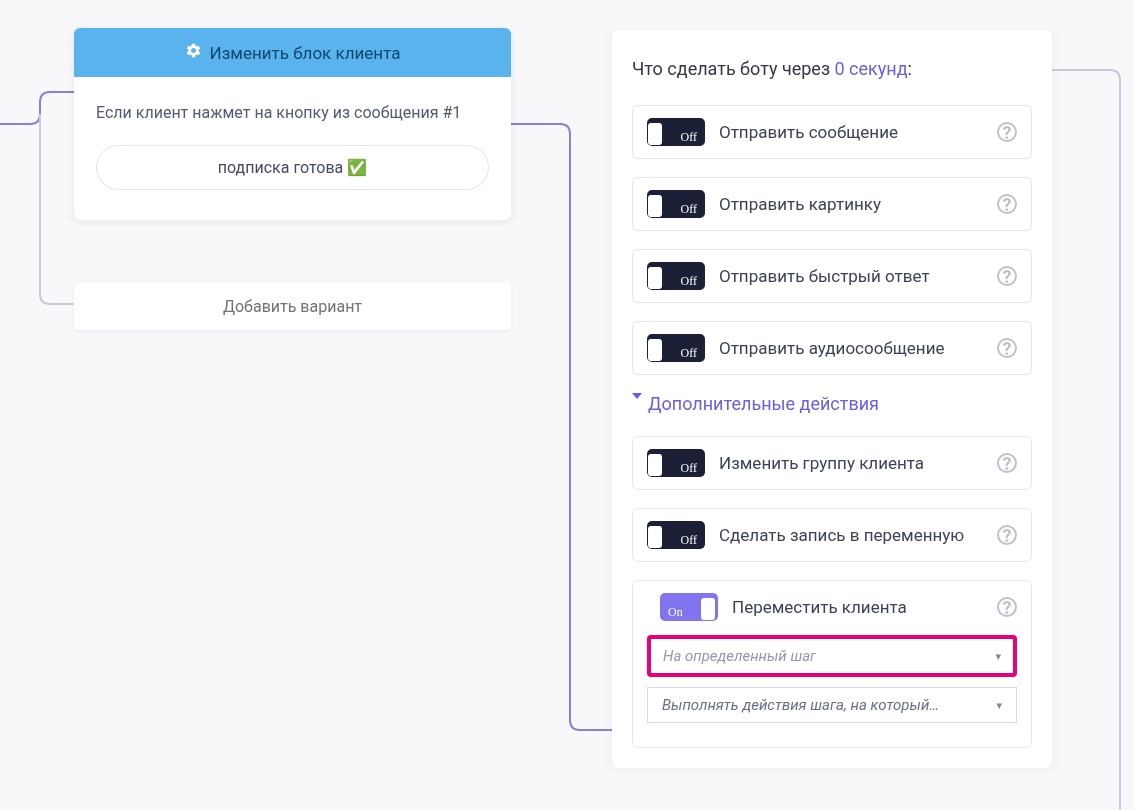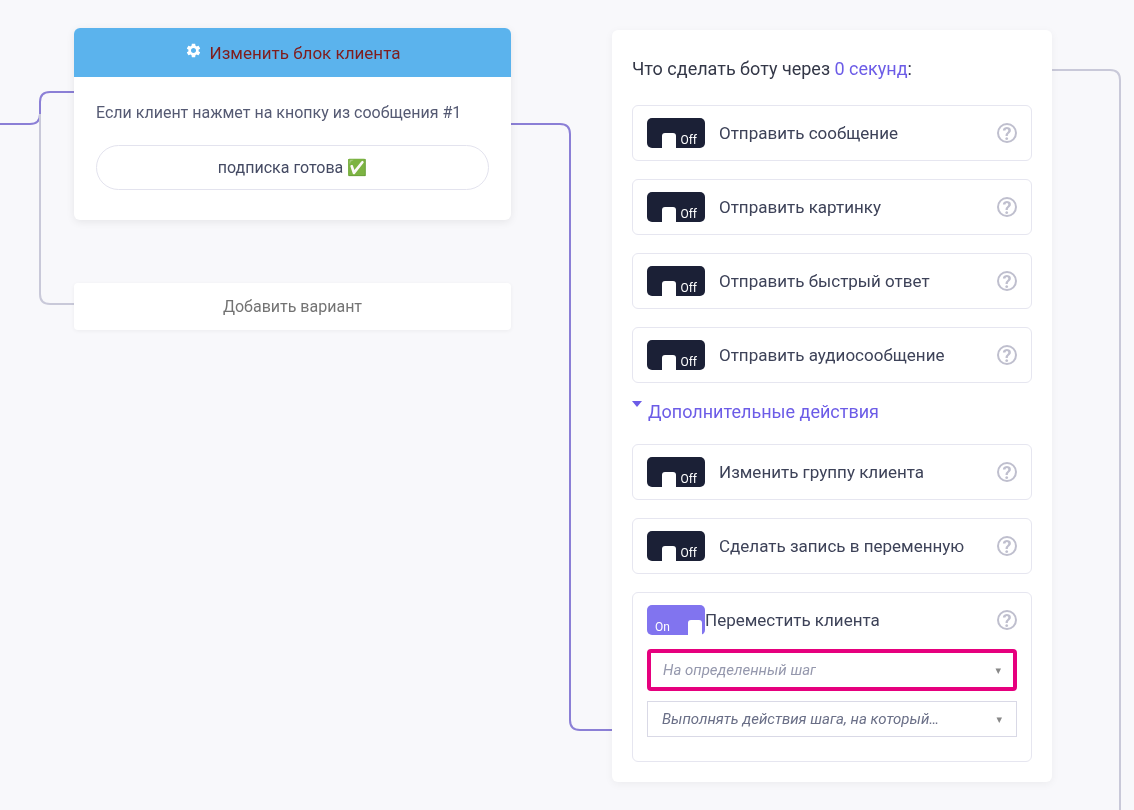--- a/index.html
+++ b/index.html
@@ -17,21 +17,21 @@
       position: absolute;
       left: 74px;
       top: 28px;
       width: 437px;
       background: #fff;
       border-radius: 6px;
       box-shadow: 0 2px 8px rgba(0,0,0,0.08);
     }
     .client-block-header {
       background: #5bb3ed;
-      color: #7f1d1d;
+      color: #0c4a6e;
       padding: 14px 20px;
       text-align: center;
       border-radius: 6px 6px 0 0;
       font-size: 17px;
       display: flex;
       align-items: center;
       justify-content: center;
       gap: 8px;
     }
     .gear-icon {
@@ -104,25 +104,26 @@
       position: relative;
     }
     .action-row:last-child { margin-bottom: 12px; }
     
     .toggle {
       width: 58px;
       height: 28px;
       border-radius: 5px;
       background: #1b2036;
       display: flex;
-      align-items: flex-start;
-      padding: 15px;
+      align-items: flex-end;
+      padding: 1px;
       position: relative;
       cursor: pointer;
       flex-shrink: 0;
+      font-family: Liberation Serif, serif;
     }
     .toggle-knob {
       width: 14px;
       height: 22px;
       background: #fff;
       border-radius: 3px;
     }
     .toggle-label {
       color: #fff;
       font-size: 12px;
@@ -178,21 +179,23 @@
     
     .action-row-expanded {
       border: 1px solid #e6e6f0;
       border-radius: 6px;
       padding: 12px 14px 14px 14px;
       margin-bottom: 0;
     }
     .action-row-top {
       display: flex;
       align-items: center;
+      gap: 14px;
       margin-bottom: 14px;
+      margin-left: 13px;
     }
     .select-row {
       border: 1px solid #d9d9e6;
       border-radius: 0;
       padding: 8px 14px;
       display: flex;
       align-items: center;
       justify-content: space-between;
       margin-bottom: 10px;
       color: #6a6f87;

